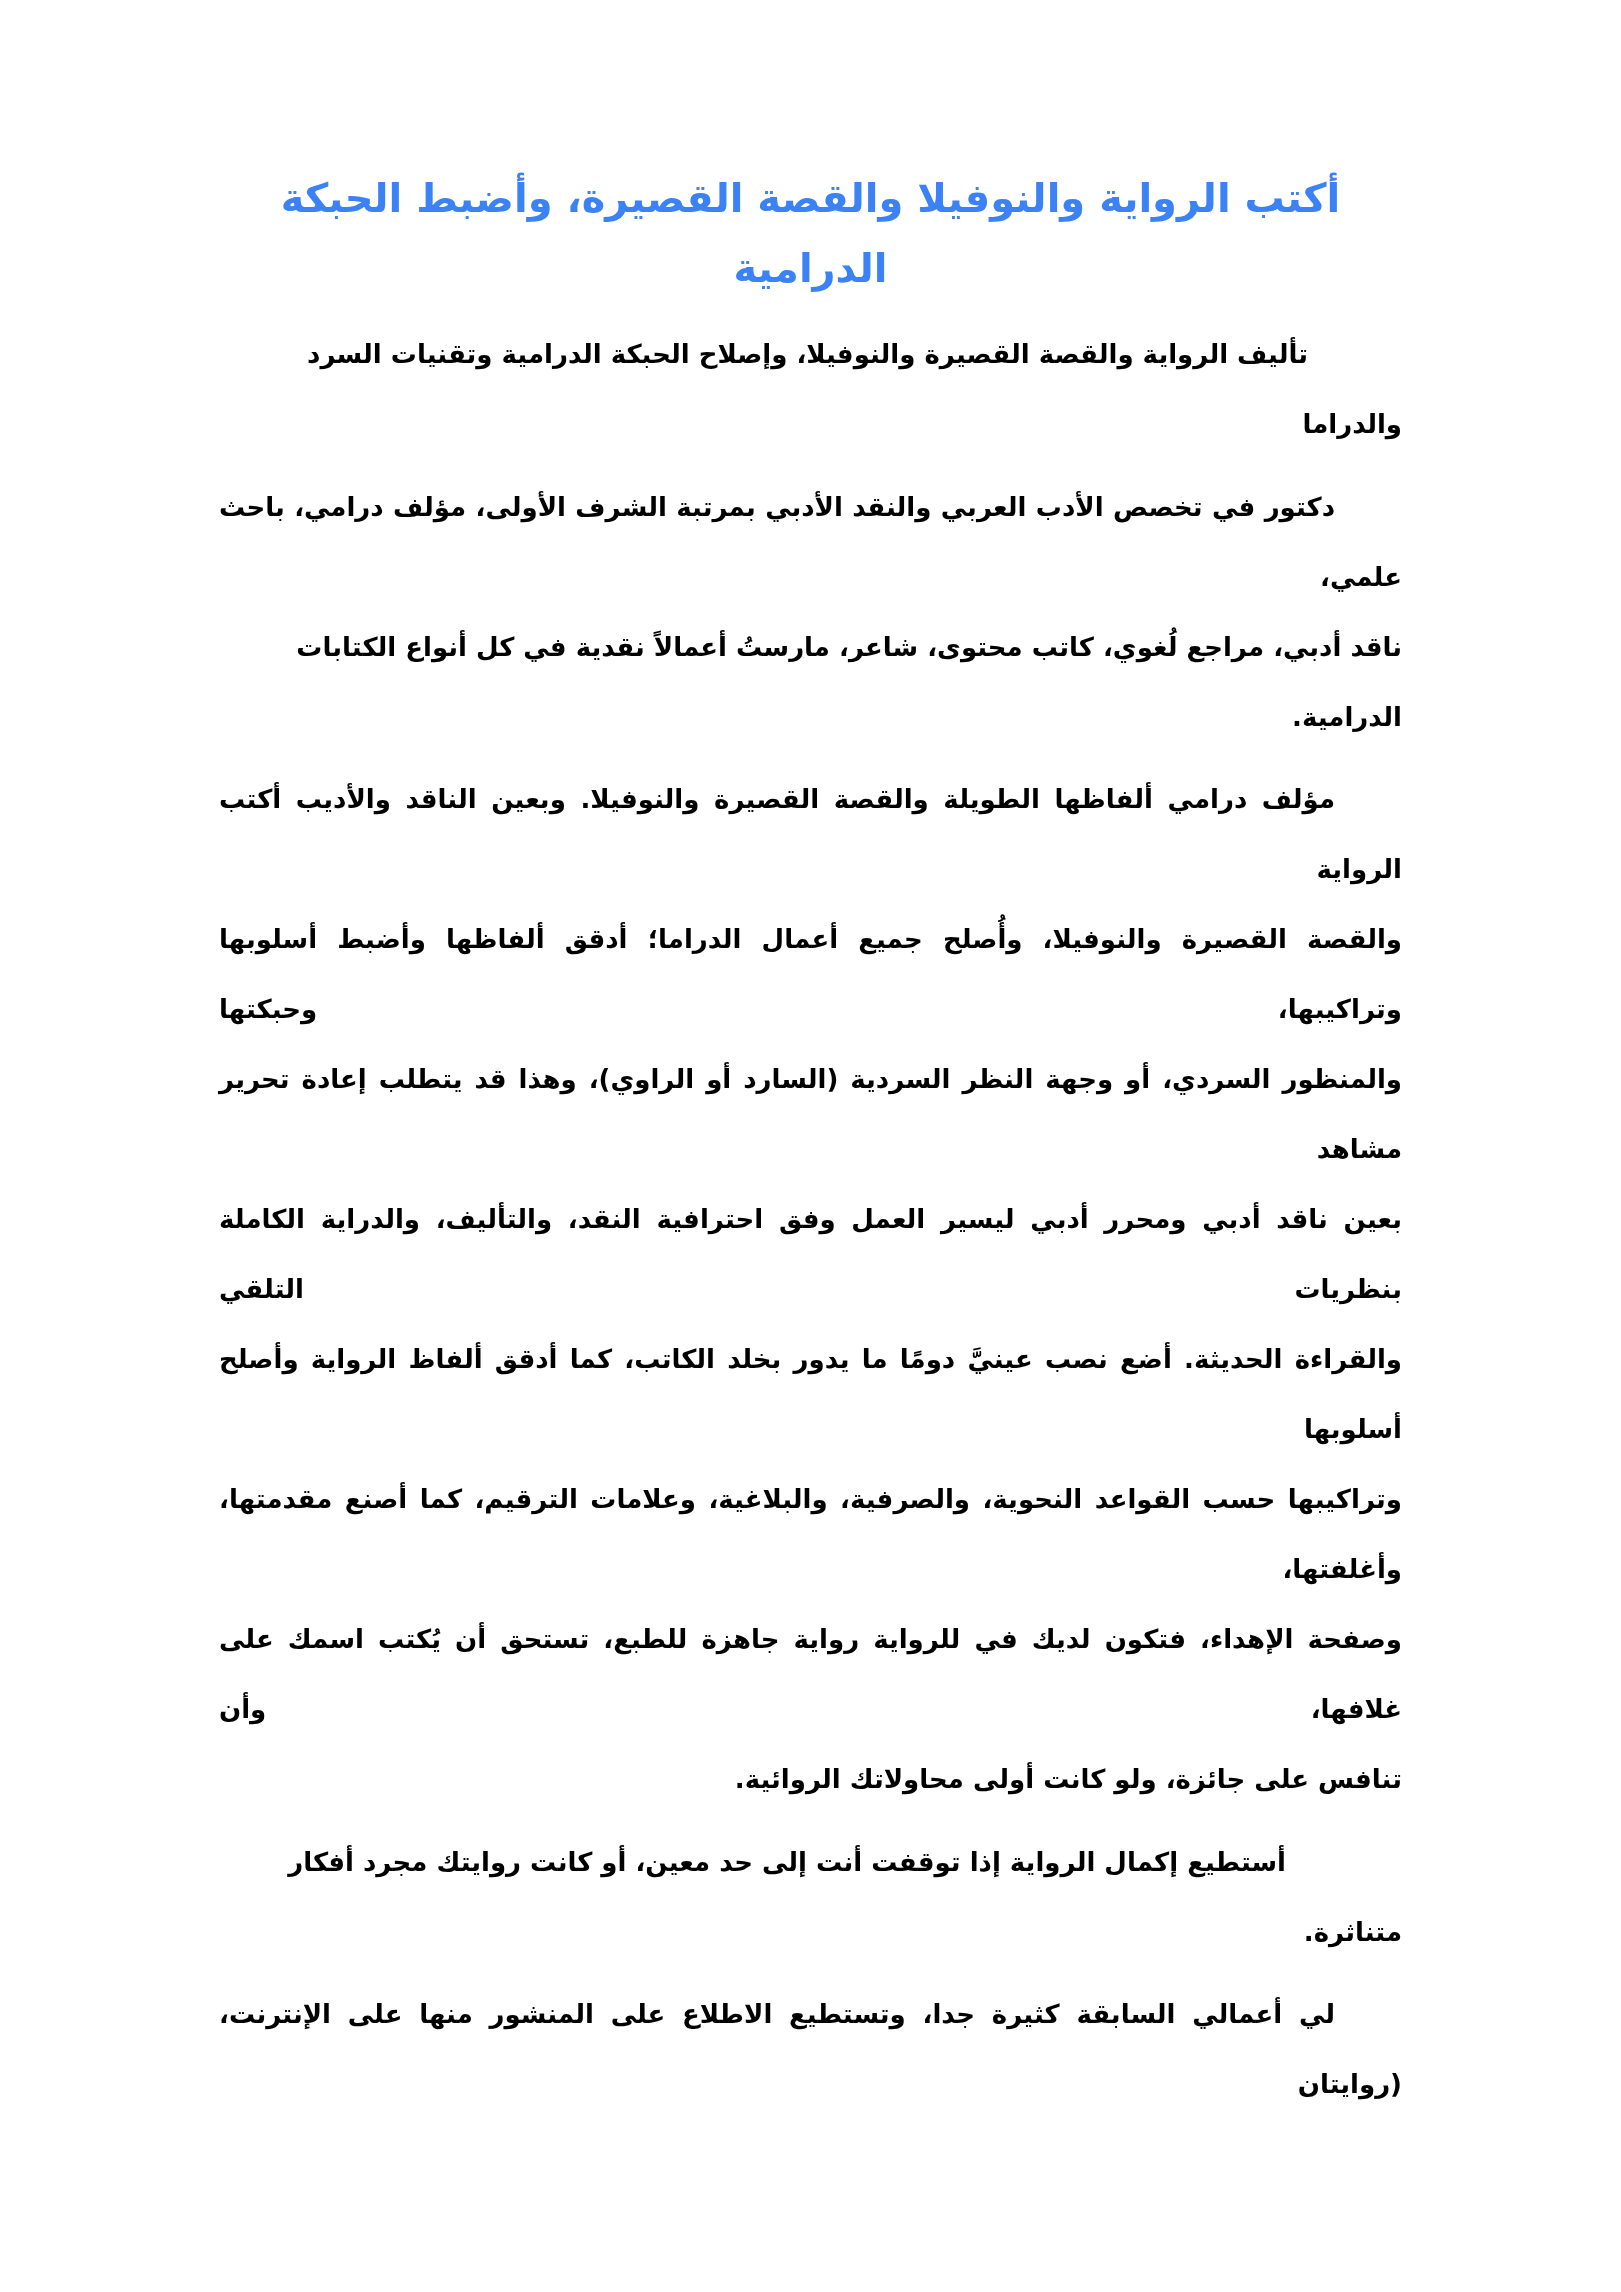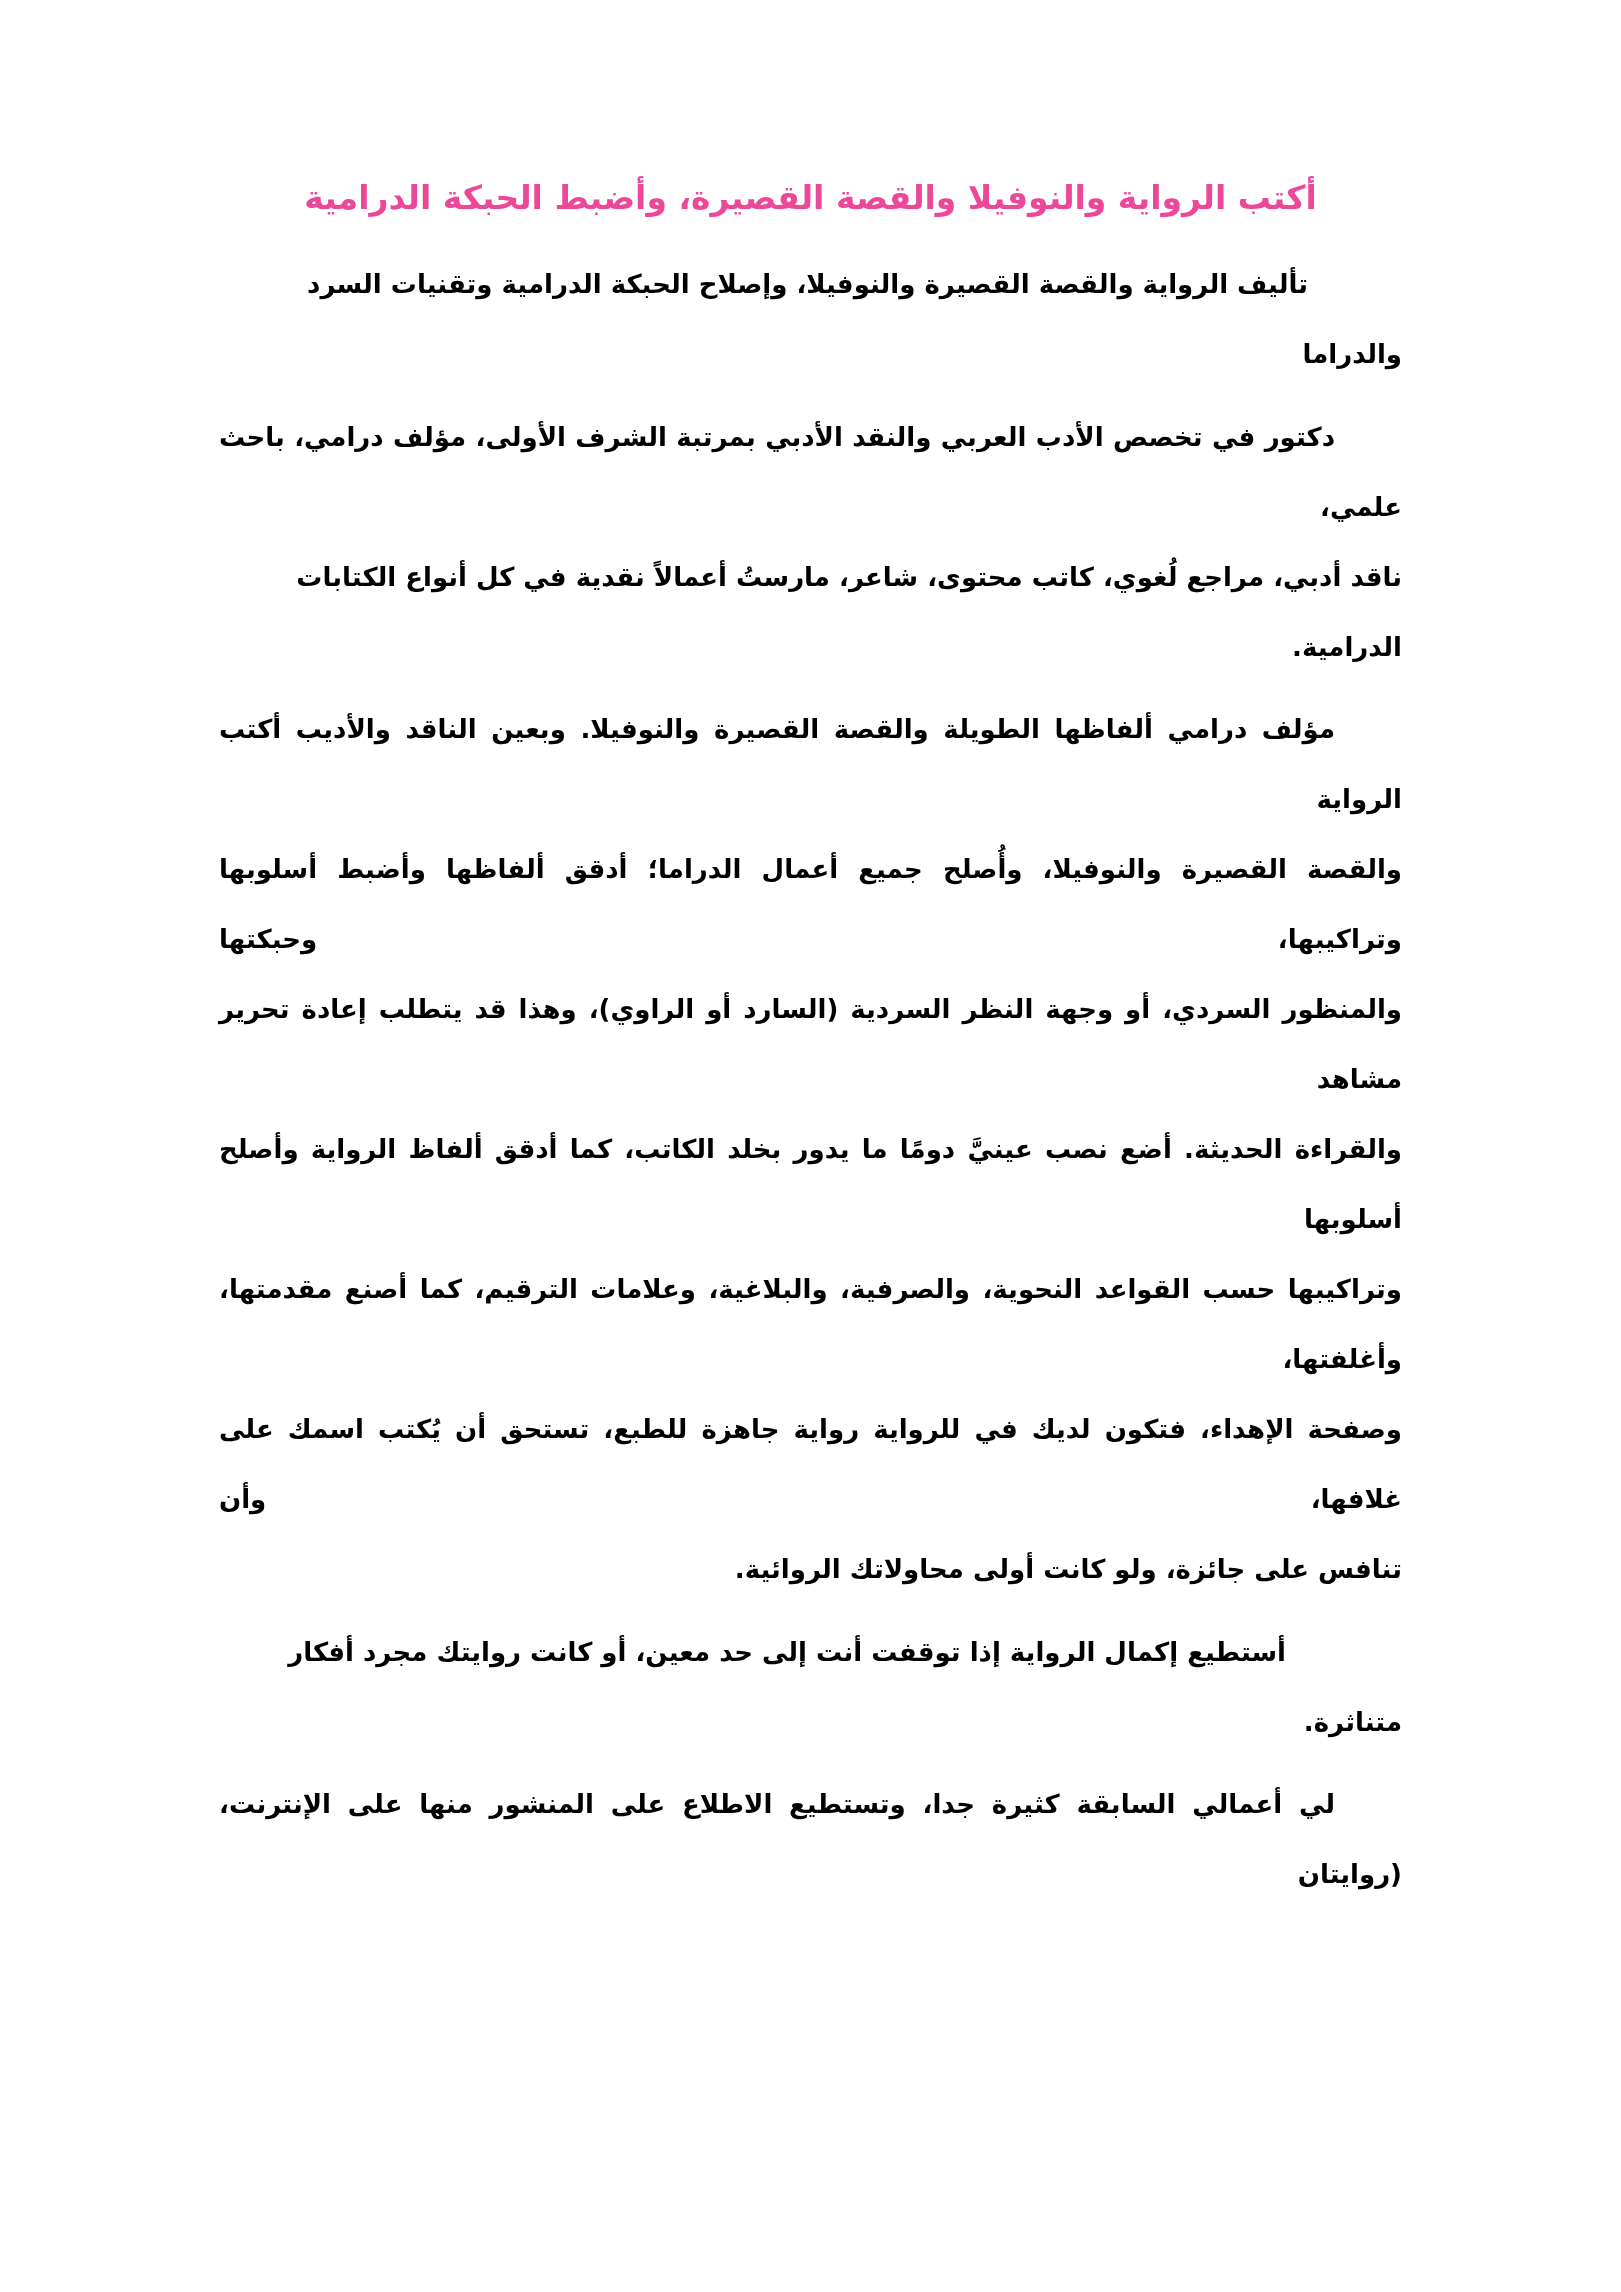--- a/index.html
+++ b/index.html
@@ -15,23 +15,23 @@
     background: #FFFFFF;
     direction: rtl;
     padding: 163px 219px 0 219px;
     font-family: "DejaVu Sans", sans-serif;
     font-weight: 700;
     font-size: 26px;
     color: #000000;
   }
   .title {
     margin: 0 0 16px 0;
-    font-size: 33px;
+    font-size: 40px;
     line-height: 70px;
-    color: #ec4899;
+    color: #3b82f6;
     text-align: center;
     font-weight: 700;
   }
   .para { margin: 0 0 12.5px 0; }
   .line {
     line-height: 70px;
     min-height: 70px;
     white-space: normal;
   }
   .just {
@@ -56,20 +56,21 @@
 
   <div class="para">
     <div class="line just ind-75">دكتور في تخصص الأدب العربي والنقد الأدبي بمرتبة الشرف الأولى، مؤلف درامي، باحث علمي،</div>
     <div class="line endline">ناقد أدبي، مراجع لُغوي، كاتب محتوى، شاعر، مارستُ أعمالاً نقدية في كل أنواع الكتابات الدرامية.</div>
   </div>
 
   <div class="para">
     <div class="line just ind-75">مؤلف درامي ألفاظها الطويلة والقصة القصيرة والنوفيلا. وبعين الناقد والأديب أكتب الرواية</div>
     <div class="line just">والقصة القصيرة والنوفيلا، وأُصلح جميع أعمال الدراما؛ أدقق ألفاظها وأضبط أسلوبها وتراكيبها، وحبكتها</div>
     <div class="line just">والمنظور السردي، أو وجهة النظر السردية (السارد أو الراوي)، وهذا قد يتطلب إعادة تحرير مشاهد</div>
+    <div class="line just">بعين ناقد أدبي ومحرر أدبي ليسير العمل وفق احترافية النقد، والتأليف، والدراية الكاملة بنظريات التلقي</div>
     <div class="line just">والقراءة الحديثة. أضع نصب عينيَّ دومًا ما يدور بخلد الكاتب، كما أدقق ألفاظ الرواية وأصلح أسلوبها</div>
     <div class="line just">وتراكيبها حسب القواعد النحوية، والصرفية، والبلاغية، وعلامات الترقيم، كما أصنع مقدمتها، وأغلفتها،</div>
     <div class="line just">وصفحة الإهداء، فتكون لديك في للرواية رواية جاهزة للطبع، تستحق أن يُكتب اسمك على غلافها، وأن</div>
     <div class="line endline">تنافس على جائزة، ولو كانت أولى محاولاتك الروائية.</div>
   </div>
 
   <div class="para">
     <div class="line endline ind-130">أستطيع إكمال الرواية إذا توقفت أنت إلى حد معين، أو كانت روايتك مجرد أفكار متناثرة.</div>
   </div>
 

